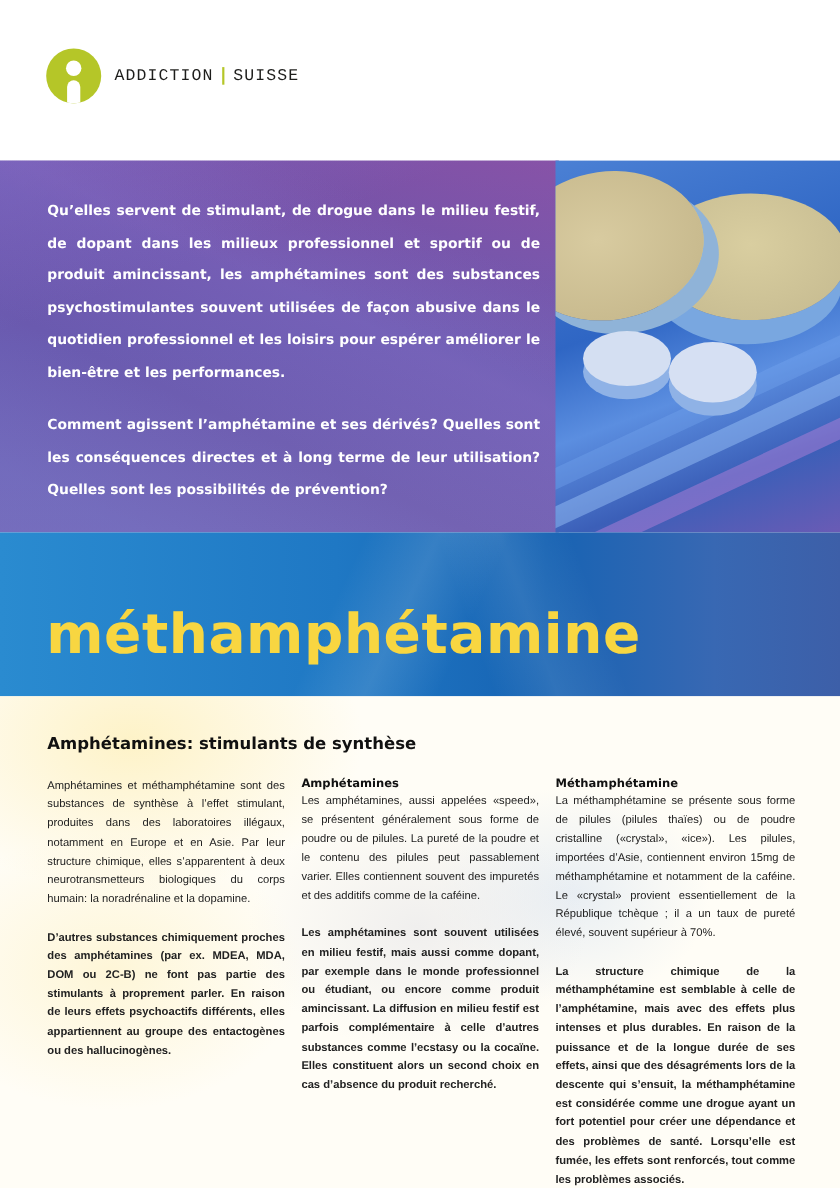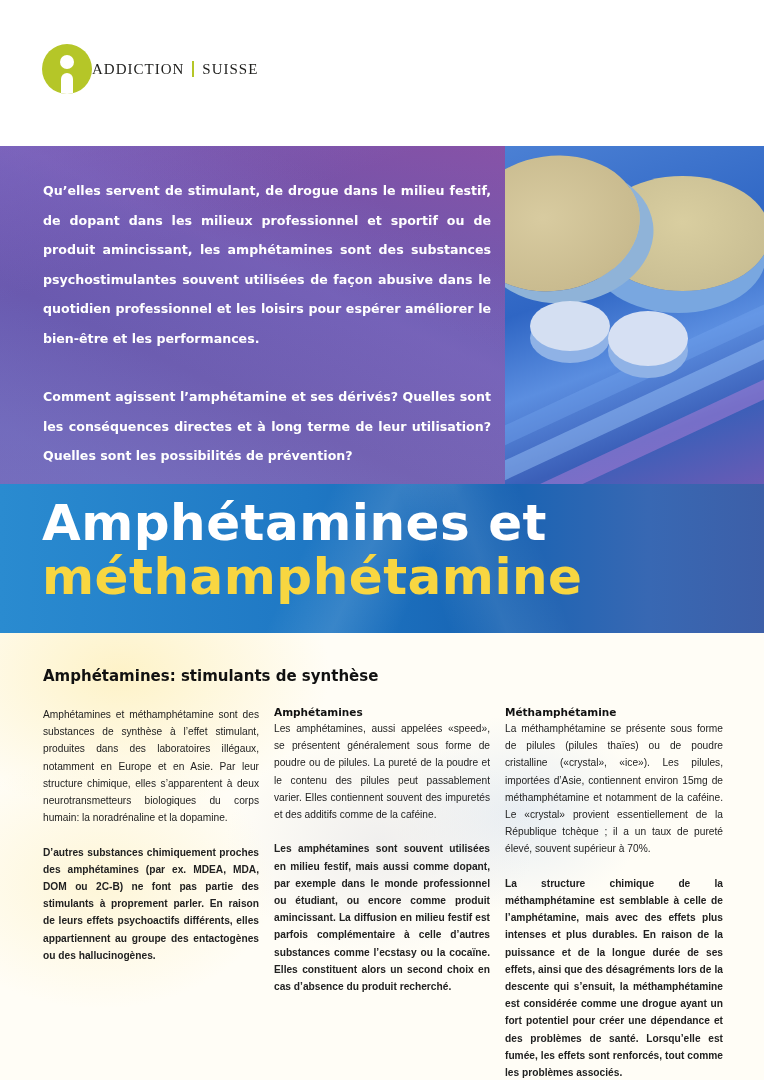--- a/index.html
+++ b/index.html
@@ -5,33 +5,33 @@
   * { margin: 0; padding: 0; box-sizing: border-box; }
   html, body { width: 764px; height: 1080px; overflow: hidden; background: #ffffff; }
   body { position: relative; font-family: "DejaVu Sans", sans-serif; color: #1a1a1a; }
 
   
   .header { position: absolute; left: 0; top: 0; width: 764px; height: 146px; background: #fff; }
   .logo { position: absolute; left: 42px; top: 44px; display: flex; align-items: center; }
   .logo-mark { position: relative; width: 50px; height: 50px; border-radius: 50%; background: #b5c628; overflow: hidden; }
   .logo-mark .dot { position: absolute; left: 18px; top: 11px; width: 14px; height: 14px; border-radius: 50%; background: #fff; }
   .logo-mark .stem { position: absolute; left: 19px; top: 29px; width: 12px; height: 30px; border-radius: 6px 6px 0 0; background: #fff; }
-  .logo-text { margin-left: 0; font-family: Liberation Serif, serif; font-size: 15px; letter-spacing: 1px; color: #1d1d1b; display: flex; align-items: center; }
+  .logo-text { margin-left: 12px; font-family: Liberation Mono, monospace; font-size: 15px; letter-spacing: 1px; color: #1d1d1b; display: flex; align-items: center; }
   .logo-sep { display: inline-block; width: 2px; height: 16px; background: #b5c628; margin: 0 8px; }
 
   
   .intro { position: absolute; left: 0; top: 146px; width: 508px; height: 338px;
     background:
       linear-gradient(160deg, rgba(130,120,210,0.35) 0%, rgba(0,0,0,0) 30%),
       linear-gradient(200deg, rgba(190,90,170,0.35) 0%, rgba(0,0,0,0) 40%),
       linear-gradient(25deg, rgba(120,140,220,0.25) 10%, rgba(0,0,0,0) 35%, rgba(150,120,210,0.25) 60%, rgba(0,0,0,0) 80%),
       linear-gradient(180deg, #6a4fa6 0%, #6a5bb0 50%, #7463b3 100%);
   }
   .intro-text { position: absolute; left: 43px; top: 30px; width: 448px; color: #ffffff; font-weight: bold; font-size: 12.6px; line-height: 29.5px; text-align: justify; }
-  .intro-text p + p { margin-top: 29px; }
+  .intro-text p + p { margin-top: 18px; }
 
   
   .photo { position: absolute; left: 505px; top: 146px; width: 259px; height: 338px; overflow: hidden;
     background: linear-gradient(160deg, #4b80d4 0%, #2f66c4 40%, #5b8ee0 60%, #3b5fb8 80%, #6a5bb5 100%); }
   .focus-band { position: absolute; left: 0; top: 0; width: 259px; height: 21px; background: #c9cf12; z-index: 3; display: flex; align-items: center; padding-left: 14px; font-weight: bold; font-size: 13px; letter-spacing: 1px; color: #1a1a1a; }
   .focus-sep { display: inline-block; width: 1px; height: 11px; background: #1a1a1a; margin: 0 7px; }
   .pill { position: absolute; border-radius: 50%; }
   .pill.big1 { left: -40px; top: 10px; width: 175px; height: 135px; background: radial-gradient(ellipse at 45% 45%, #d8cba0 0%, #c9bb8f 70%, #b8ae8d 100%); box-shadow: 12px 14px 0 0 #8fb3d8; transform: rotate(-8deg); }
   .pill.big2 { left: 90px; top: 30px; width: 175px; height: 115px; background: radial-gradient(ellipse at 50% 40%, #d9cea0 0%, #c8bd92 80%); box-shadow: -4px 22px 0 0 #79a7e0; }
   .pill.sm1 { left: 25px; top: 155px; width: 80px; height: 50px; background: #d4dff2; box-shadow: 0 12px 0 0 #8fb2e6; }
@@ -96,21 +96,20 @@
   <div class="streak s3"></div>
   <div class="streak s1"></div>
   <div class="streak s2"></div>
   <div class="pill big2"></div>
   <div class="pill big1"></div>
   <div class="pill sm1"></div>
   <div class="pill sm2"></div>
 </div>
 
 <section class="title-band">
-  <h1 class="title-line1">Amphétamines et</h1>
   <h1 class="title-line2">méthamphétamine</h1>
 </section>
 
 <main class="body">
   <h2 class="section-heading">Amphétamines: stimulants de synthèse</h2>
 
   <div class="col c1">
     <p>Amphétamines et méthamphétamine sont des substances de synthèse à l’effet stimulant, produites dans des laboratoires illégaux, notamment en Europe et en Asie. Par leur structure chimique, elles s’apparentent à deux neurotransmetteurs biologiques du corps humain: la noradrénaline et la dopamine.</p>
     <p>D’autres substances chimiquement proches des amphétamines (par ex. MDEA, MDA, DOM ou 2C-B) ne font pas partie des stimulants à proprement parler. En raison de leurs effets psychoactifs différents, elles appartiennent au groupe des entactogènes ou des hallucinogènes.</p>
   </div>

